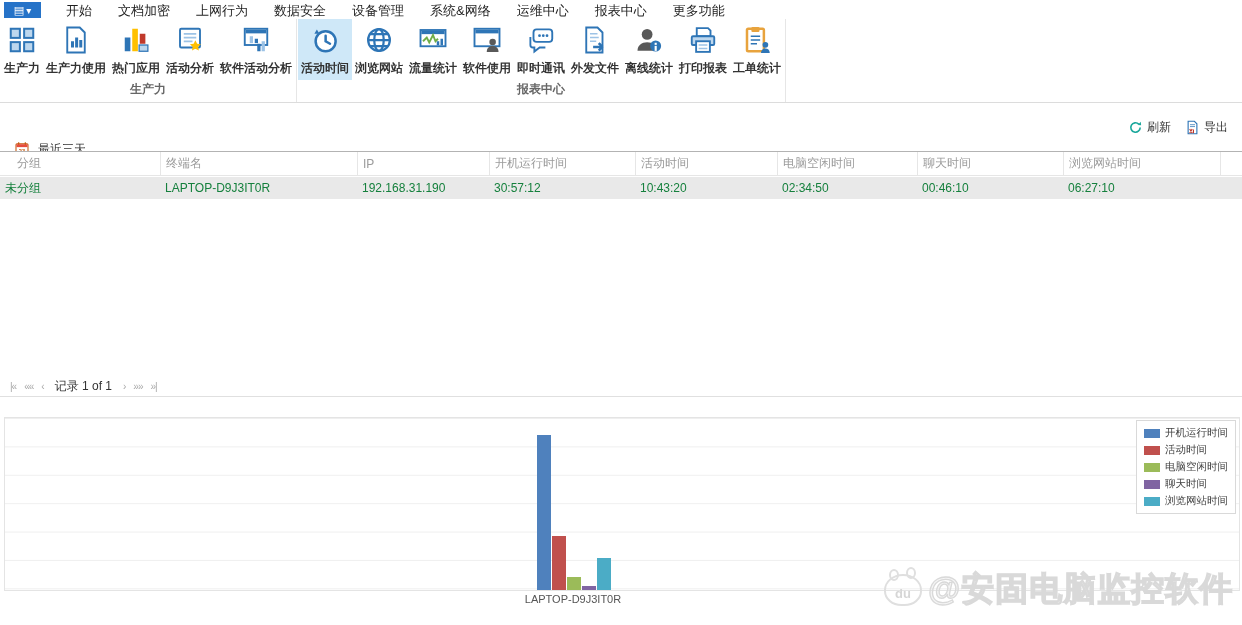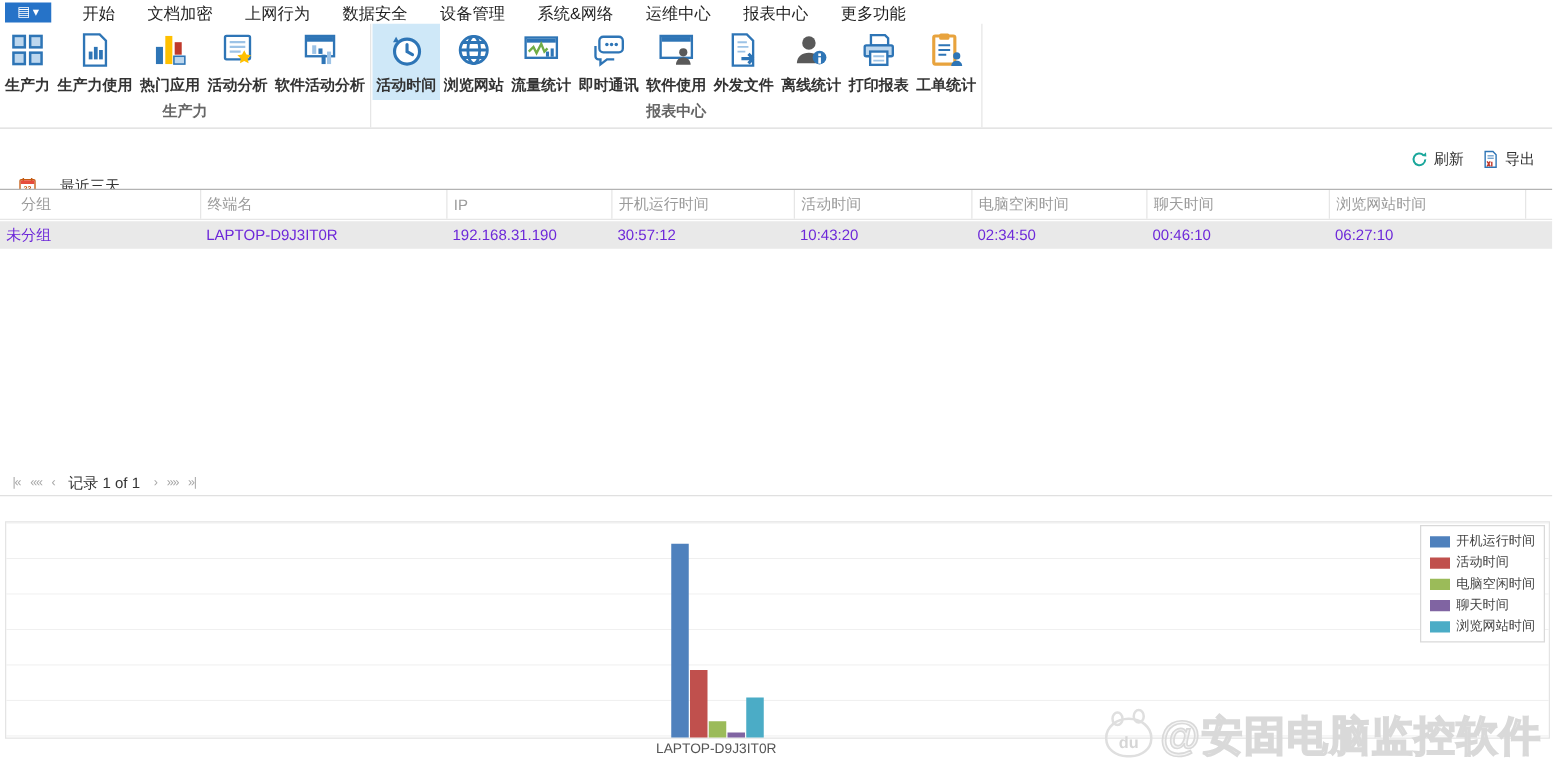--- a/index.html
+++ b/index.html
@@ -18,35 +18,35 @@
   .rgroup{display:flex;flex-direction:column;border-right:1px solid #e6e6e6;padding:0 1px;font-weight:bold;}
   .gitems{display:flex;flex:1;align-items:stretch;}
   .ritem{display:flex;flex-direction:column;align-items:center;justify-content:flex-start;padding:6px 3px 3px;cursor:pointer;}
   .ritem.sel{background:#cfe8f8;}
   .ricon{width:30px;height:30px;display:block;}
   .ricon svg{width:30px;height:30px;display:block;}
   .rlabel{font-size:12px;color:#333;margin-top:5px;white-space:nowrap;}
   .glabel{text-align:center;font-size:12px;color:#666;padding:1px 0 4px;}
   
   .toolbar{position:absolute;top:104px;left:0;right:0;height:46px;display:flex;align-items:center;padding:0 14px;box-sizing:border-box;}
-  .tool-left{display:flex;align-items:center;gap:18px;cursor:pointer;margin-top:44px;}
+  .tool-left{display:flex;align-items:center;gap:8px;cursor:pointer;margin-top:44px;}
   .tool-right{margin-left:auto;display:flex;align-items:center;gap:6px;}
   .toolbtn{display:flex;align-items:center;gap:4px;cursor:pointer;}
   .toolbtn + .toolbtn{margin-left:8px;justify-content:flex-end;}
   .toolbar .txt{font-size:12px;color:#333;}
   .icon16 svg{width:16px;height:16px;display:block;}
   .icon15 svg{width:15px;height:15px;display:block;}
   
   .tdivider{position:absolute;top:151px;left:0;right:0;height:1px;background:#b3b3b3;}
   .tcols{display:grid;grid-template-columns:160px 197px 132px 146px 142px 140px 146px 157px 1fr;}
   .thead{position:absolute;top:152px;left:0;right:0;height:24px;border-bottom:1px solid #e6e6e6;background:#fff;box-sizing:border-box;}
   .th{font-size:12px;color:#9b9b9b;padding:0 5px;border-left:1px solid #e6e6e6;height:100%;display:flex;align-items:center;overflow:hidden;white-space:nowrap;}
   .th:first-child{border-left:none;margin-left:12px;}
   .trow{position:absolute;top:177px;left:0;right:0;height:22px;background:#e9e9e9;cursor:pointer;}
-  .td{font-size:12px;color:#6d28d9;padding:0 5px;display:flex;align-items:center;height:100%;white-space:nowrap;}
+  .td{font-size:12px;color:#15803d;padding:0 5px;display:flex;align-items:center;height:100%;white-space:nowrap;}
   
   .pagination{position:absolute;top:376px;left:0;right:0;height:21px;display:flex;align-items:center;padding-left:6px;
               border-bottom:1px solid #e0e0e0;box-sizing:border-box;}
   .navbtn{font-size:10px;color:#a8a8a8;padding:0 4px;cursor:pointer;letter-spacing:-1px;}
   .pglabel{font-size:12px;color:#333;margin:0 7px;white-space:nowrap;}
   
   .chart{position:absolute;left:4px;top:417px;width:1234px;height:172px;border:1px solid #e4e4e4;box-sizing:content-box;background:#fff;}
   .plot{position:absolute;inset:0;background-image:linear-gradient(to bottom,#efefef 1px,transparent 1px);background-size:100% 28.4px;}
   .bars{position:absolute;left:0;right:96px;bottom:0;top:0;display:flex;align-items:flex-end;justify-content:center;gap:1px;}
   .bar{width:14px;}
@@ -186,39 +186,39 @@
                 <path d="M4 13l3-3 2 4 3-6 2 5 2-2" stroke="#70ad47" stroke-width="1.5" fill="none"></path>
                 <rect x="15" y="13" width="2" height="3.3" fill="#2e75b6"></rect>
                 <rect x="18" y="11" width="2" height="5.3" fill="#2e75b6"></rect>
               </svg>
             </span>
           <span class="rlabel">流量统计</span>
         </div>
         <div class="ritem">
           <span class="ricon">
               <svg viewBox="0 0 24 24">
+                <rect x="2" y="3" width="20" height="14" fill="#fff" stroke="#2e75b6" stroke-width="1.5"></rect>
+                <rect x="2.7" y="3.7" width="18.6" height="3" fill="#2e75b6"></rect>
+                <circle cx="16.5" cy="13.5" r="2.6" fill="#595959"></circle>
+                <path d="M11.8 21.5c0-3.1 2.1-4.7 4.7-4.7s4.7 1.6 4.7 4.7z" fill="#595959"></path>
+              </svg>
+            </span>
+          <span class="rlabel">软件使用</span>
+        </div>
+        <div class="ritem">
+          <span class="ricon">
+              <svg viewBox="0 0 24 24">
                 <rect x="6" y="3.5" width="15" height="10" rx="2.5" fill="#fff" stroke="#2e75b6" stroke-width="1.5"></rect>
                 <circle cx="10.8" cy="8.5" r="1.1" fill="#2e75b6"></circle>
                 <circle cx="13.8" cy="8.5" r="1.1" fill="#2e75b6"></circle>
                 <circle cx="16.8" cy="8.5" r="1.1" fill="#2e75b6"></circle>
                 <path d="M3.5 9.5v6.5a2 2 0 002 2h1.2v3.2l4.2-3.2h4.6" fill="none" stroke="#2e75b6" stroke-width="1.5"></path>
               </svg>
             </span>
           <span class="rlabel">即时通讯</span>
-        </div>
-        <div class="ritem">
-          <span class="ricon">
-              <svg viewBox="0 0 24 24">
-                <rect x="2" y="3" width="20" height="14" fill="#fff" stroke="#2e75b6" stroke-width="1.5"></rect>
-                <rect x="2.7" y="3.7" width="18.6" height="3" fill="#2e75b6"></rect>
-                <circle cx="16.5" cy="13.5" r="2.6" fill="#595959"></circle>
-                <path d="M11.8 21.5c0-3.1 2.1-4.7 4.7-4.7s4.7 1.6 4.7 4.7z" fill="#595959"></path>
-              </svg>
-            </span>
-          <span class="rlabel">软件使用</span>
         </div>
         <div class="ritem">
           <span class="ricon">
               <svg viewBox="0 0 24 24">
                 <path d="M5 2h9l4 4v16H5z" fill="#fff" stroke="#2e75b6" stroke-width="1.5"></path>
                 <path d="M8 7h6M8 10h7M8 13h5" stroke="#9dc3e6" stroke-width="1.2" fill="none"></path>
                 <path d="M10.5 17.5h7.5m0 0l-3-3m3 3l-3 3" stroke="#2e75b6" stroke-width="2" fill="none"></path>
               </svg>
             </span>
           <span class="rlabel">外发文件</span>

